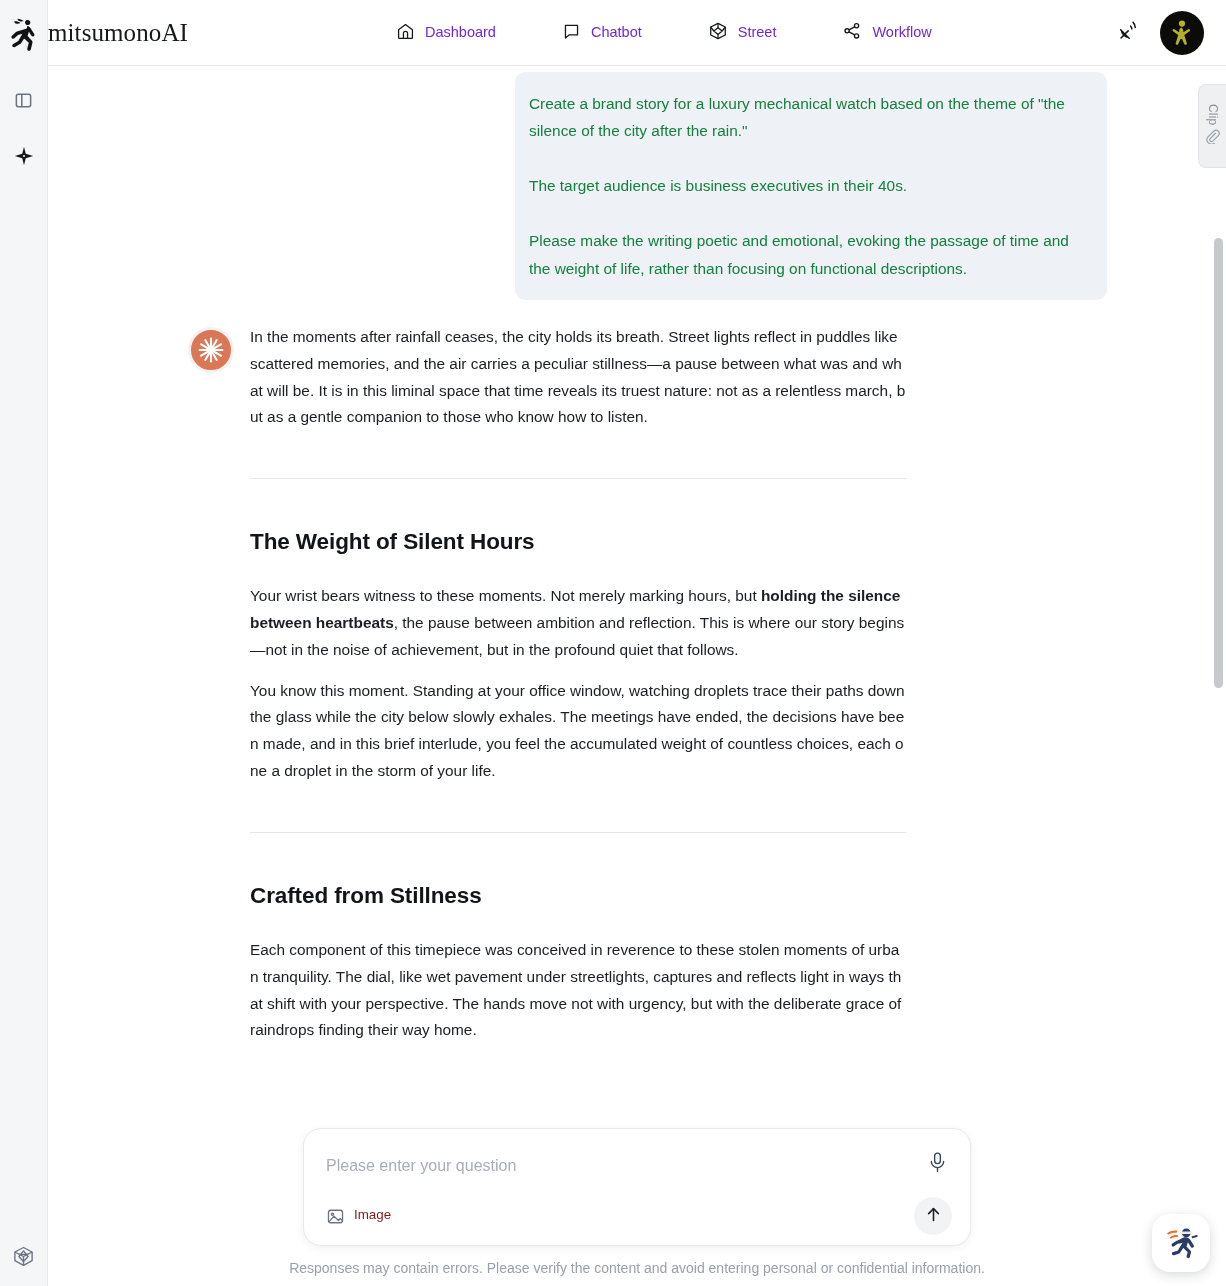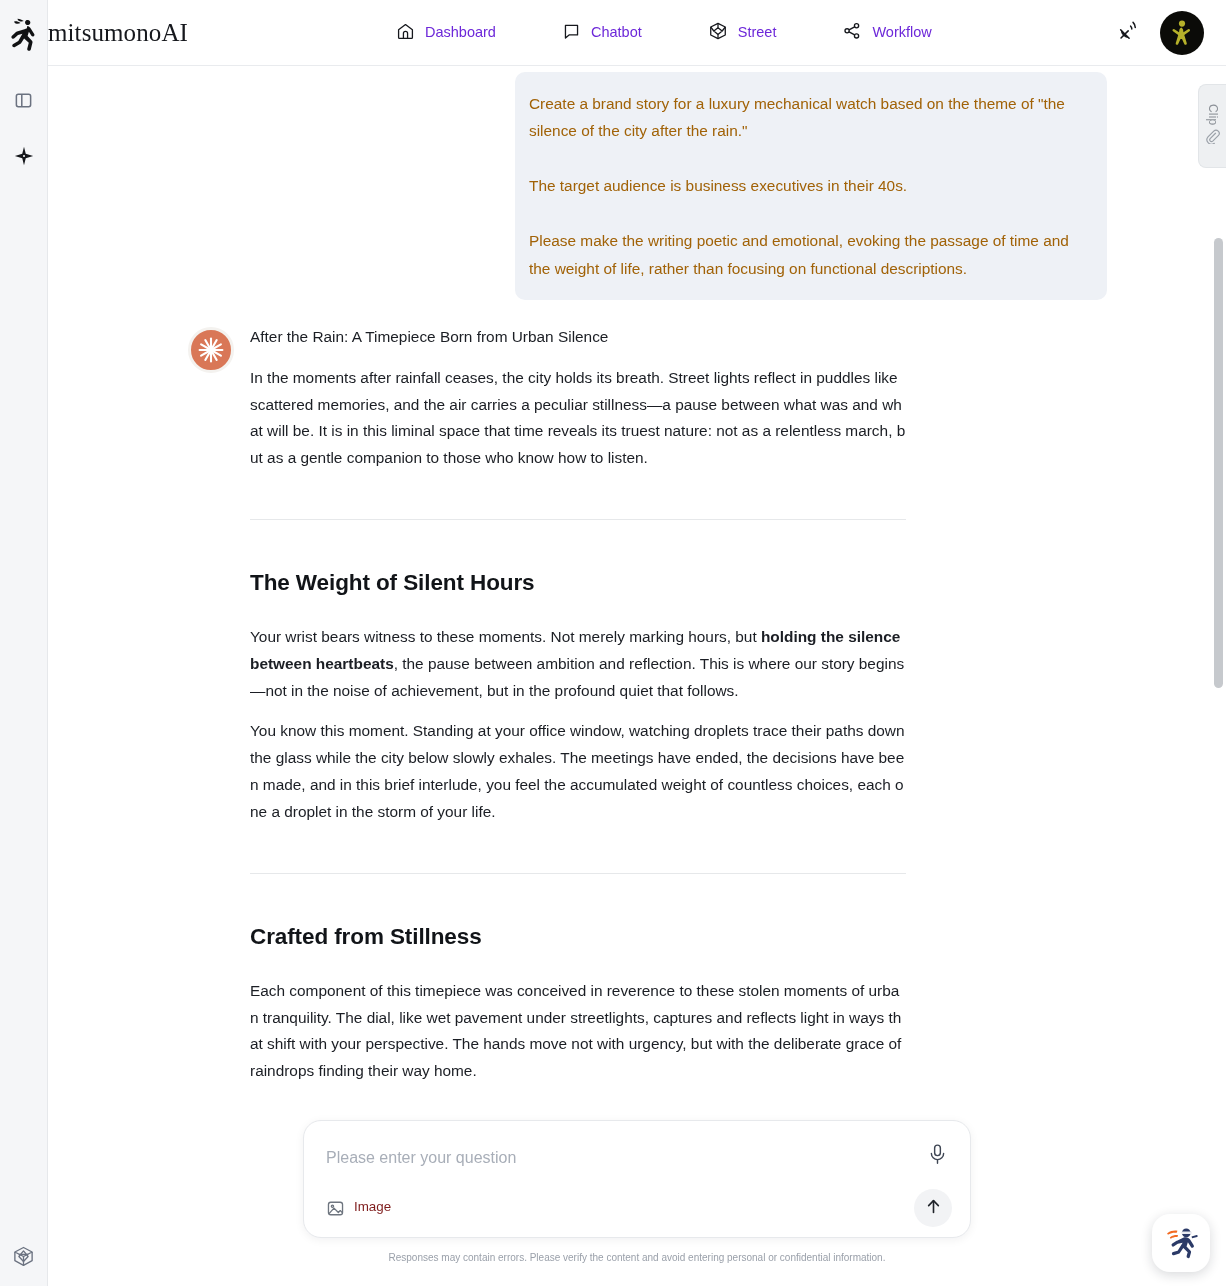--- a/index.html
+++ b/index.html
@@ -150,21 +150,21 @@
     justify-content: flex-end;
     padding-top: 6px;
   }
   .user-bubble {
     background: #eef1f6;
     border-radius: 10px;
     padding: 18px 14px 18px 14px;
     max-width: 592px;
     font-size: 15.4px;
     line-height: 1.78;
-    color: #a16207;
+    color: #15803d;
   }
   .user-bubble p { margin: 0; }
   .user-bubble p + p { margin-top: 1.78em; }
 
   .asst-row {
     display: flex;
     align-items: flex-start;
     margin-top: 24px;
     gap: 16px;
   }
@@ -199,21 +199,21 @@
   }
   .asst-body hr {
     border: none;
     border-top: 1px solid #e6e8ea;
     margin: 47px 0 43px 0;
   }
 
   
   .composer-zone {
     position: absolute;
-    left: 0; right: 0; bottom: 8px;
+    left: 0; right: 0; bottom: 0;
     height: 164px;
     background: linear-gradient(to bottom, rgba(255,255,255,0) 0px, rgba(255,255,255,0.92) 14px, #ffffff 30px);
     display: flex;
     flex-direction: column;
     align-items: center;
     pointer-events: none;
   }
   .composer {
     pointer-events: auto;
     margin-top: 6px;
@@ -255,21 +255,21 @@
     right: 18px; bottom: 10px;
     width: 38px; height: 38px;
     border-radius: 50%;
     background: #f2f3f5;
     display: flex; align-items: center; justify-content: center;
     cursor: pointer;
   }
   .disclaimer {
     pointer-events: auto;
     margin-top: 14px;
-    font-size: 10px;
+    font-size: 14px;
     color: #9aa0aa;
     text-align: center;
     width: 700px;
   }
 
   
   .clip-tab {
     position: absolute;
     right: 0;
     top: 84px;
@@ -472,21 +472,20 @@
                   <line x1="15" y1="15" x2="9.3" y2="24.9"></line>
                   <line x1="15" y1="15" x2="5.1" y2="20.7"></line>
                   <line x1="15" y1="15" x2="3.6" y2="15"></line>
                   <line x1="15" y1="15" x2="5.1" y2="9.3"></line>
                   <line x1="15" y1="15" x2="9.3" y2="5.1"></line>
                 </g>
               </svg>
             </div>
 
             <div class="asst-body">
-              <p class="lead">After the Rain: A Timepiece Born from Urban Silence</p>
               <p>In the moments after rainfall ceases, the city holds its breath. Street lights reflect in puddles like scattered memories, and the air carries a peculiar stillness—a pause between what was and what will be. It is in this liminal space that time reveals its truest nature: not as a relentless march, but as a gentle companion to those who know how to listen.</p>
 
               <hr>
 
               <h2>The Weight of Silent Hours</h2>
               <p><span>Your wrist bears witness to these moments. Not merely marking hours, but </span><span class="b">holding the silence between heartbeats</span><span>, the pause between ambition and reflection. This is where our story begins—not in the noise of achievement, but in the profound quiet that follows.</span></p>
               <p>You know this moment. Standing at your office window, watching droplets trace their paths down the glass while the city below slowly exhales. The meetings have ended, the decisions have been made, and in this brief interlude, you feel the accumulated weight of countless choices, each one a droplet in the storm of your life.</p>
 
               <hr>
 

